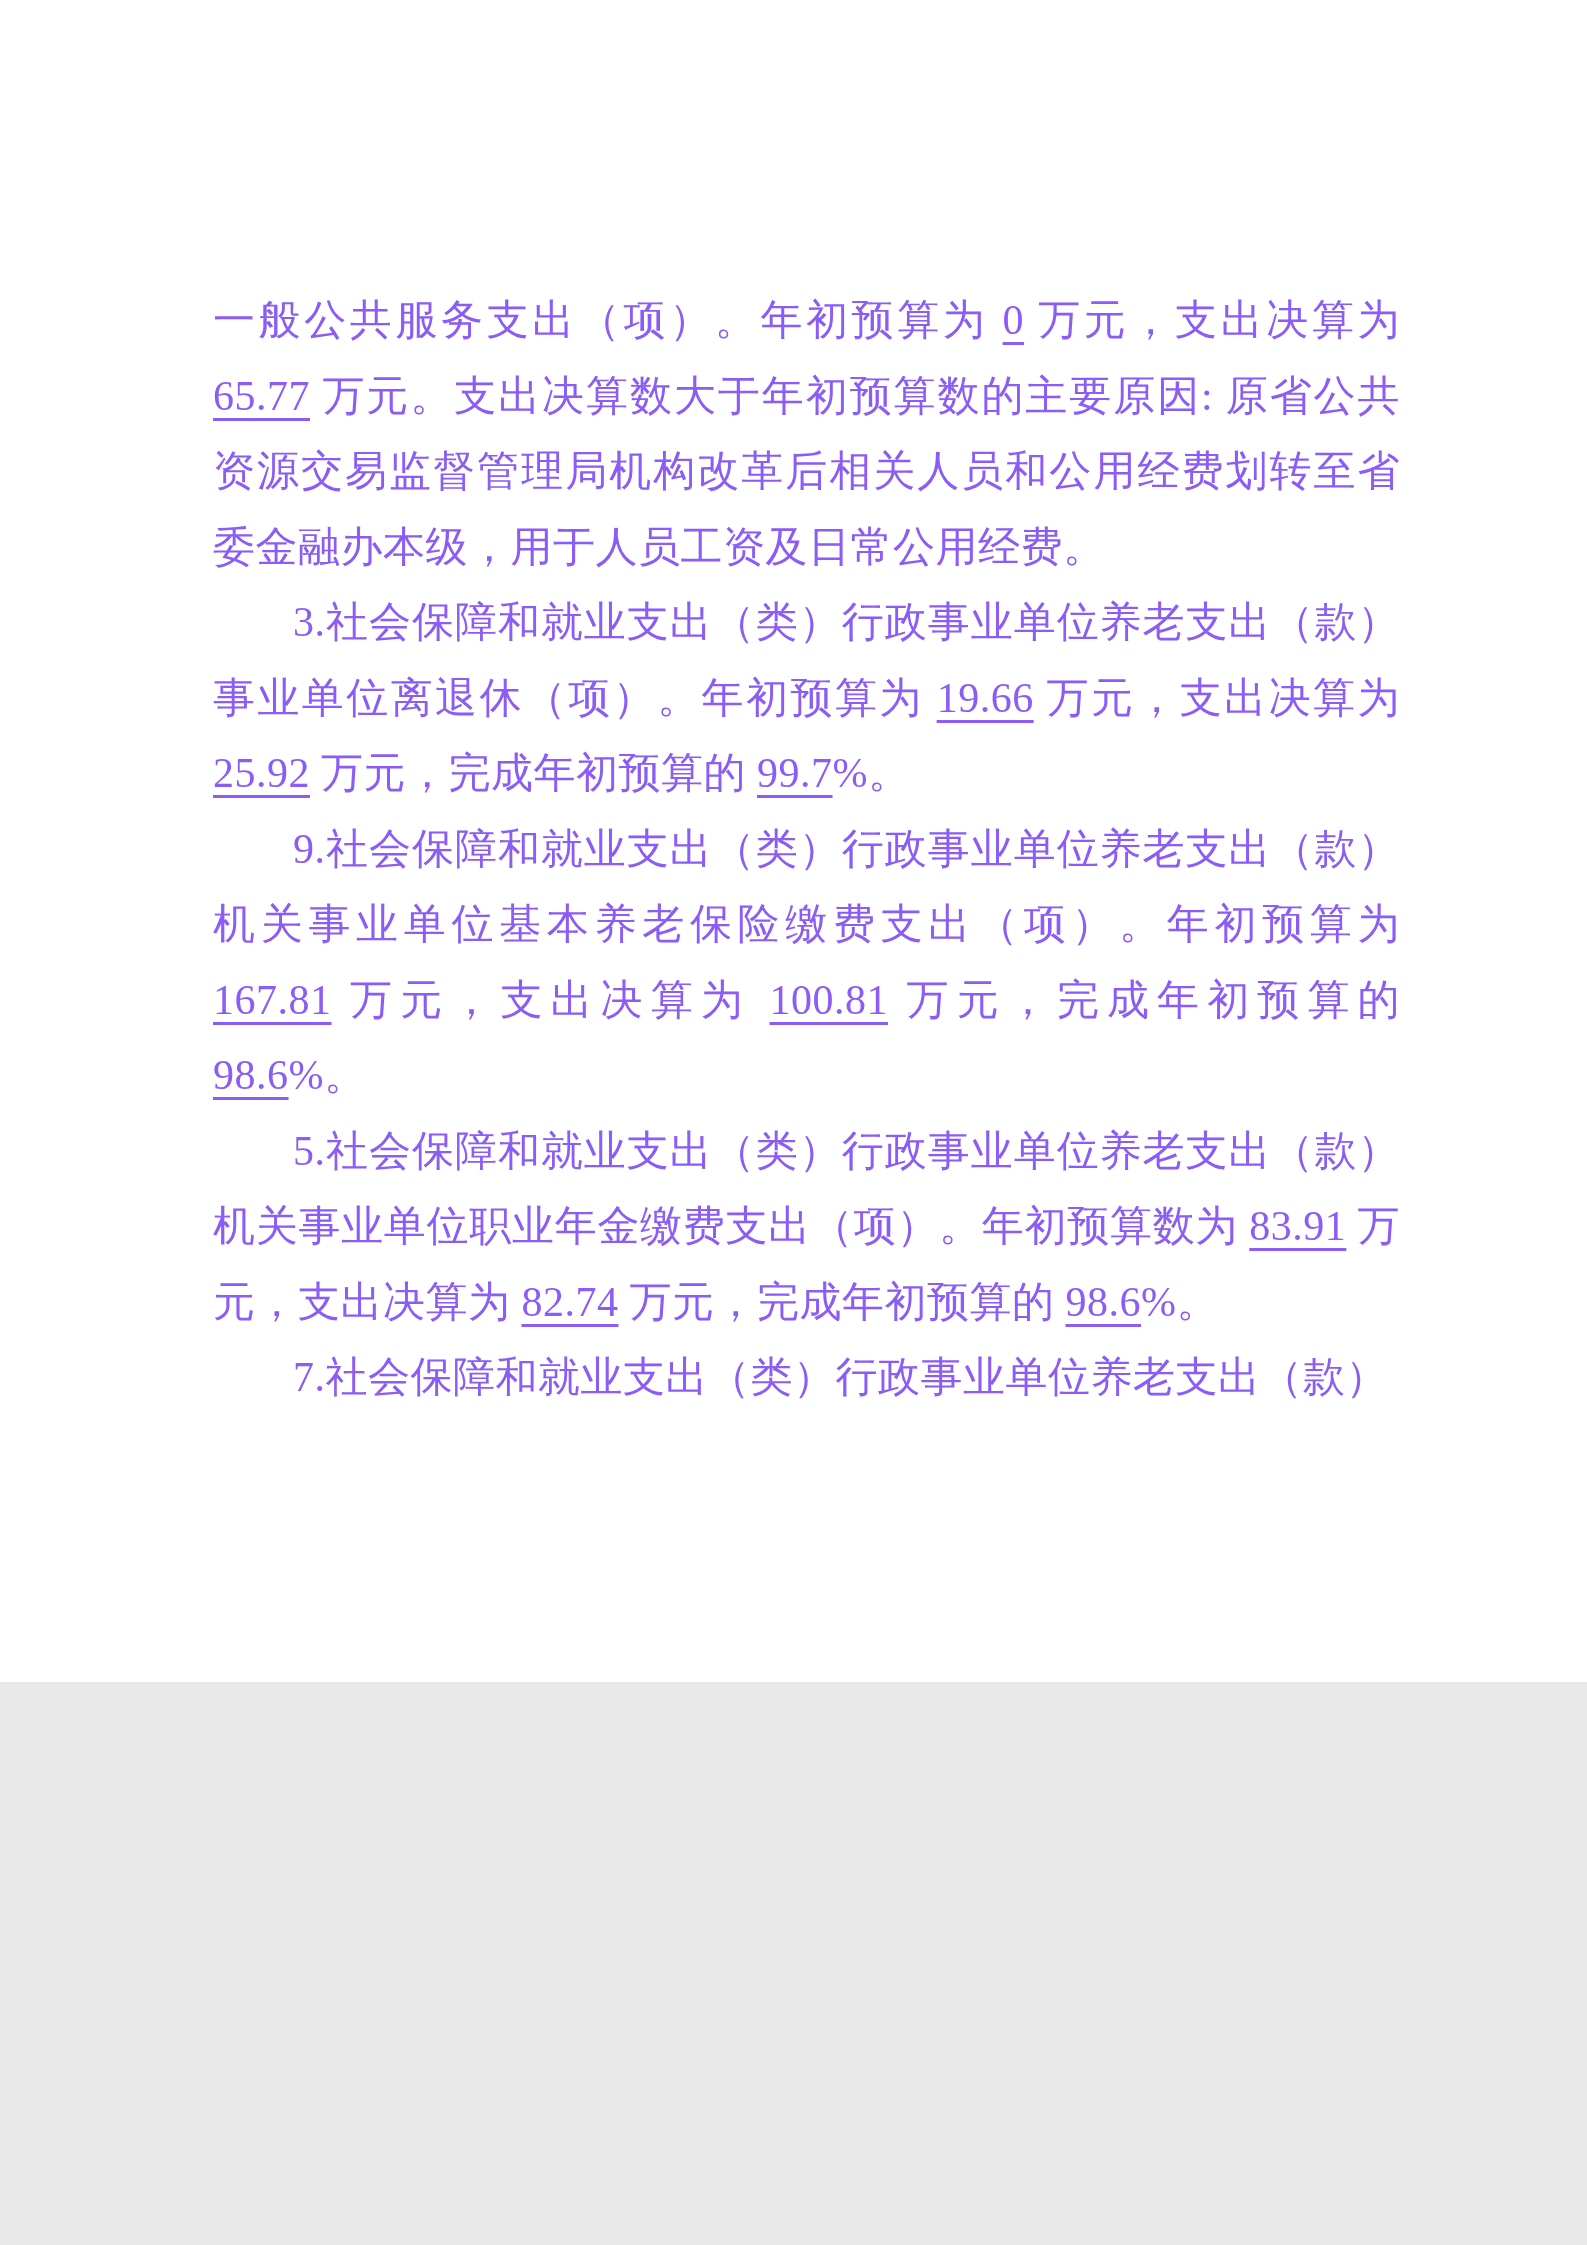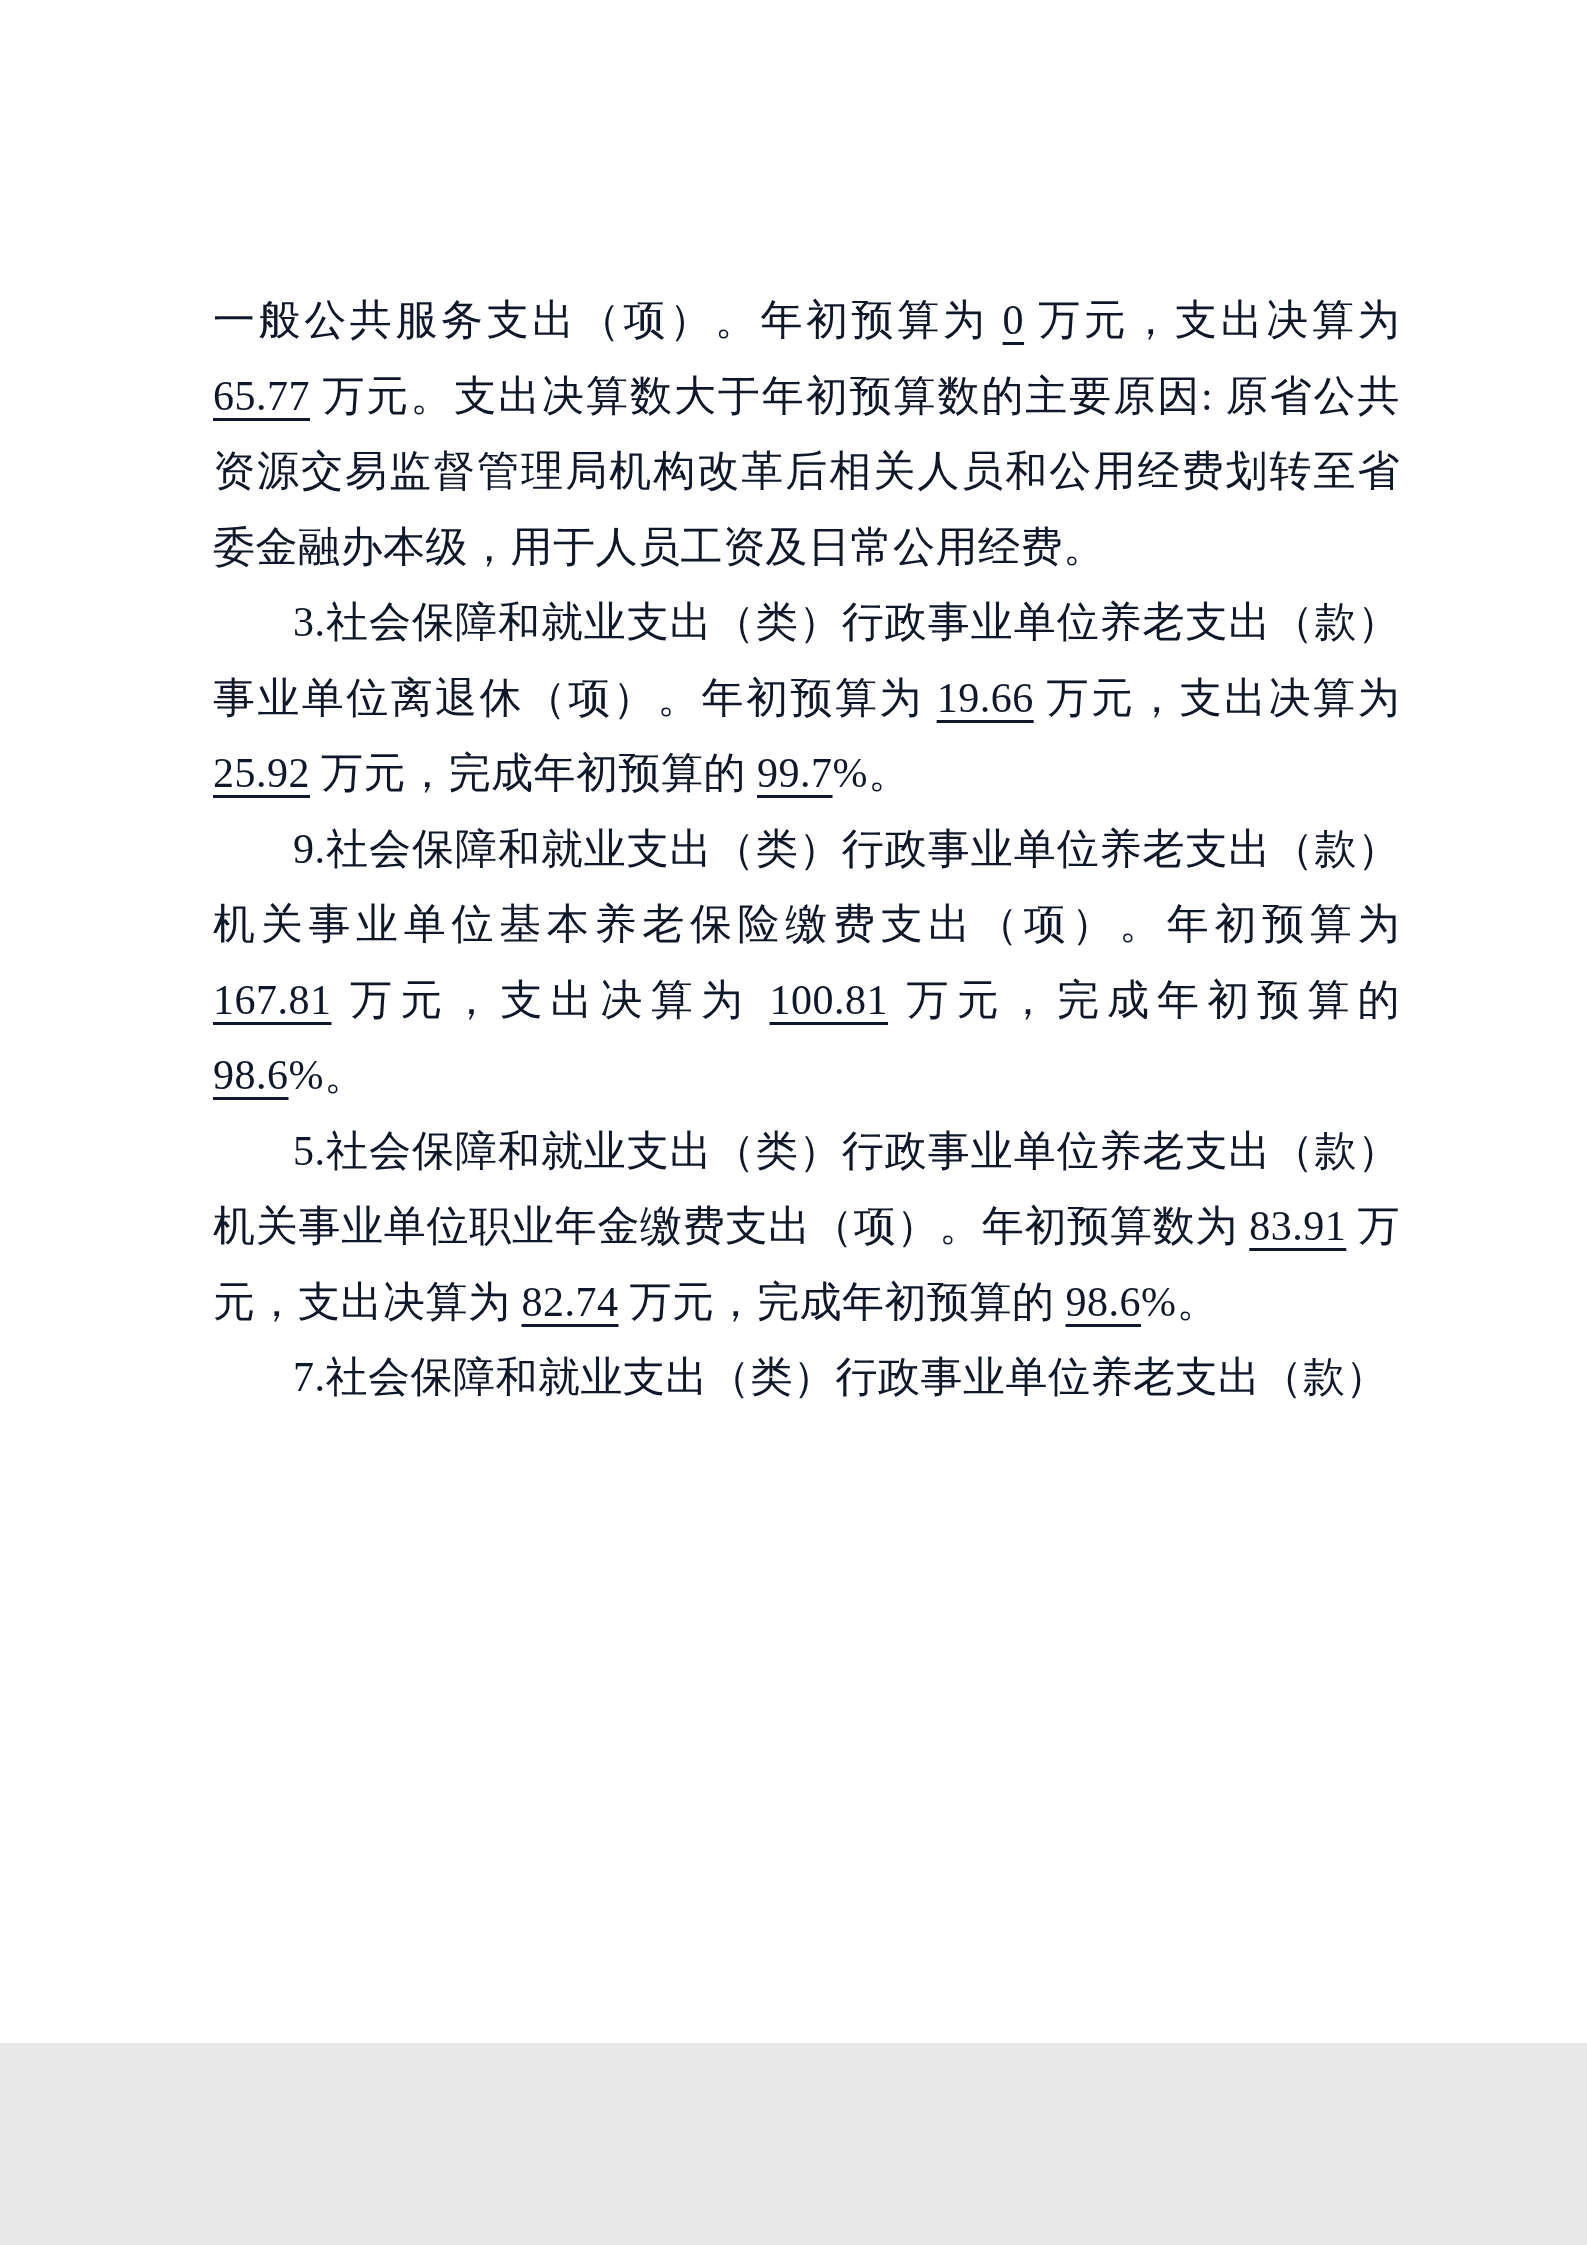--- a/index.html
+++ b/index.html
@@ -3,23 +3,23 @@
 <meta charset="utf-8">
 <style>
   html, body {
     margin: 0;
     padding: 0;
     background: #e8e8e8;
   }
   .page {
     position: relative;
     width: 1587px;
-    height: 2043px;
+    height: 1682px;
     background: #ffffff;
-    color: #0f172a;
+    color: #8b5cf6;
     font-family: "Liberation Serif", "DejaVu Serif", serif;
     overflow: hidden;
   }
   .content {
     position: absolute;
     left: 213px;
     top: 283px;
     width: 1187px;
     font-size: 42px;
     line-height: 75.5px;

